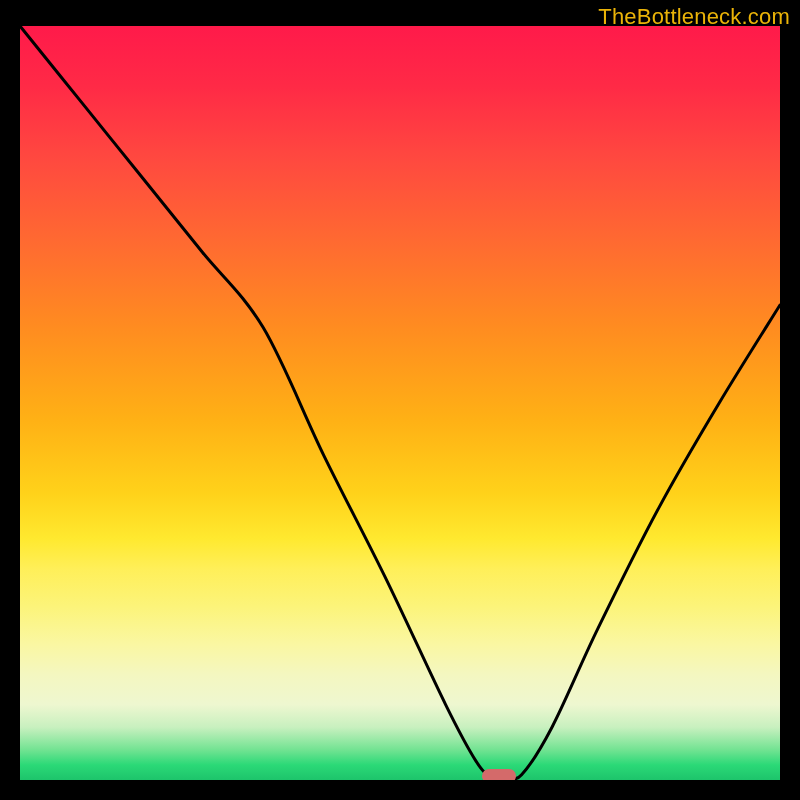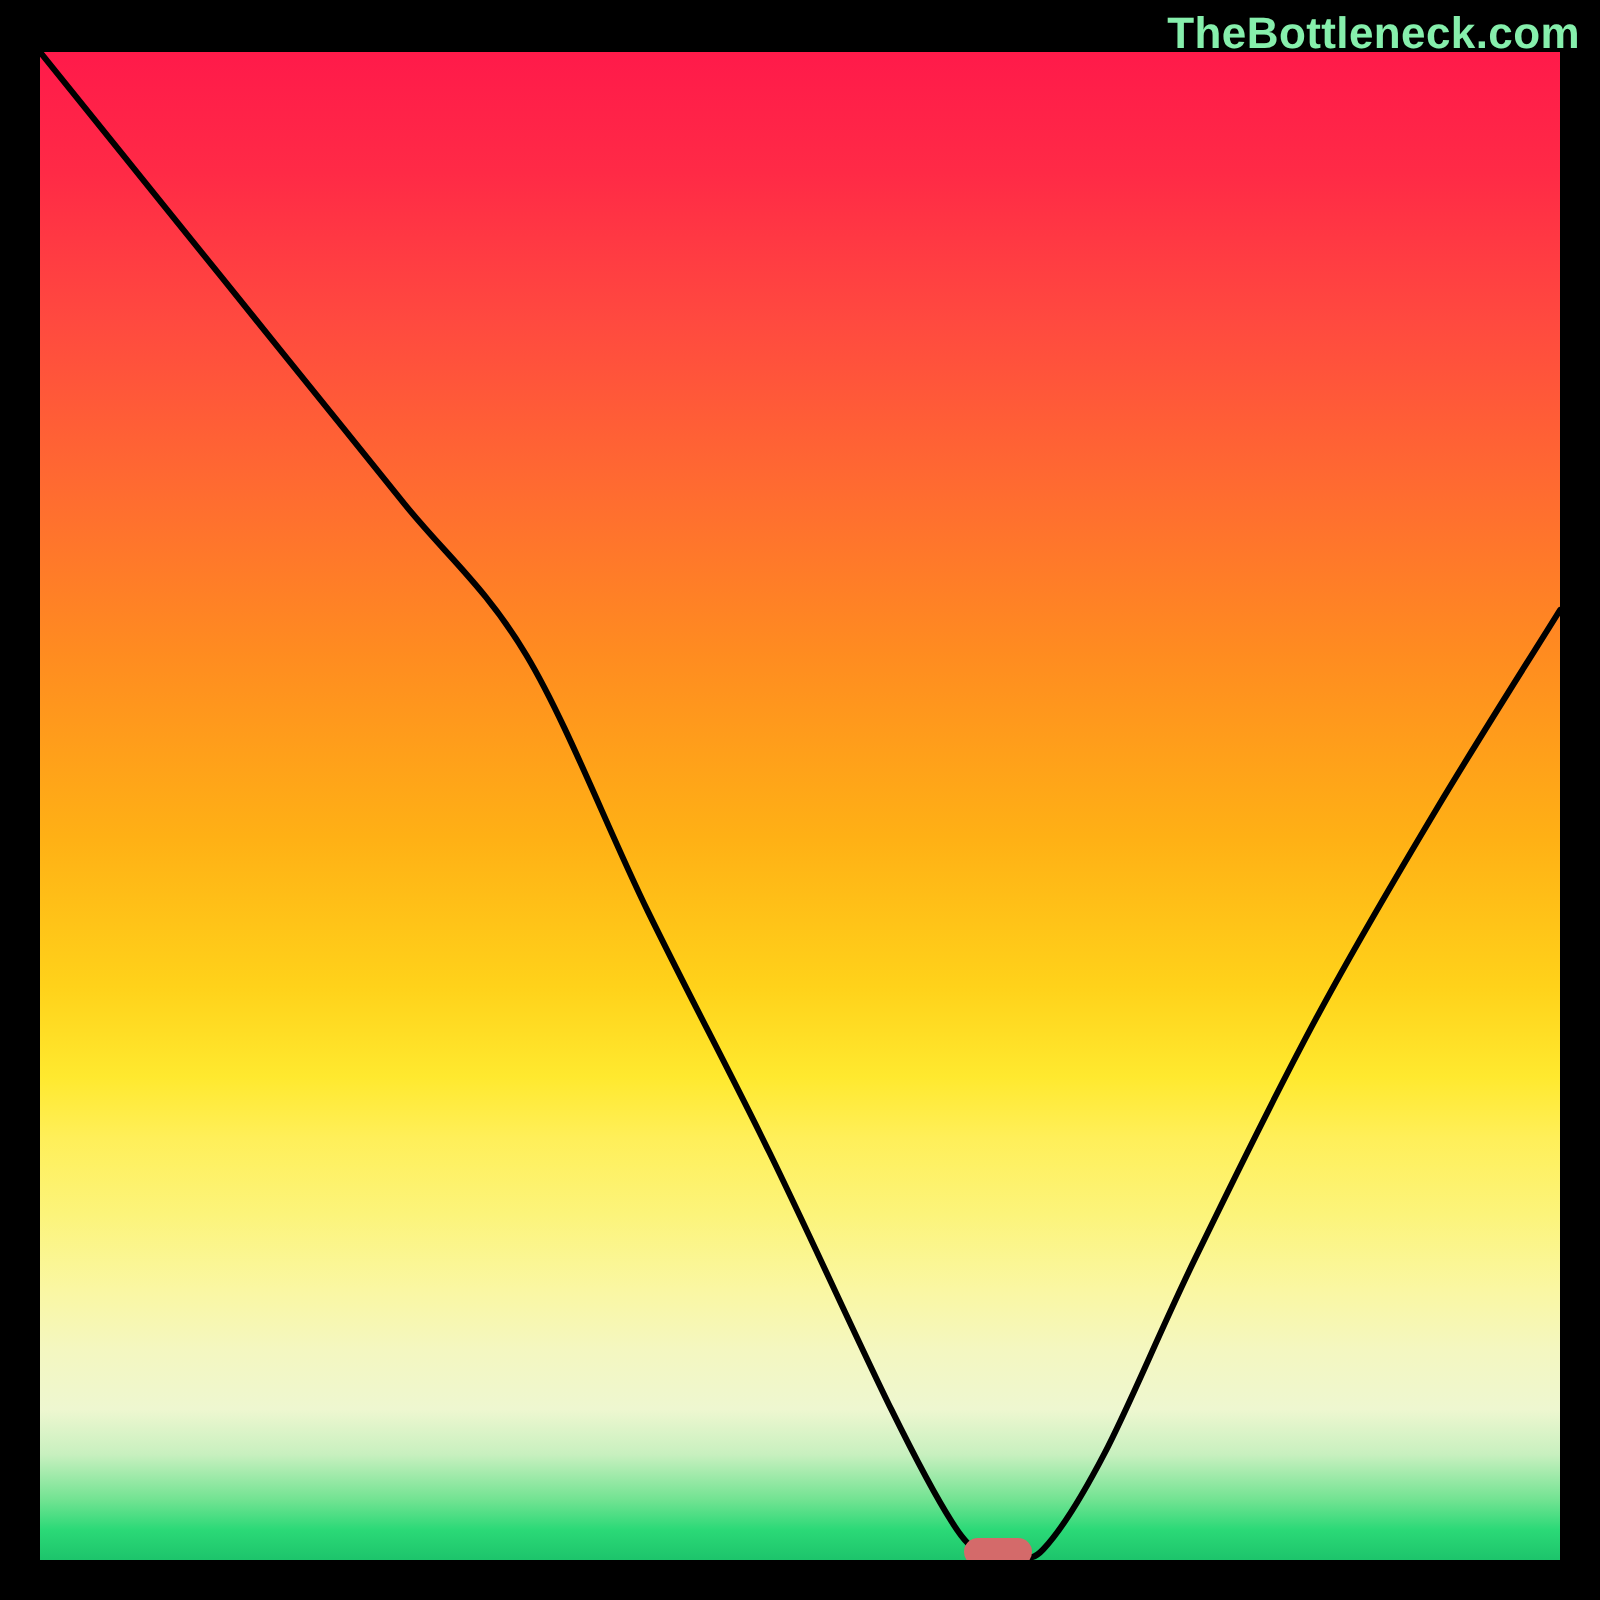--- a/index.html
+++ b/index.html
@@ -14,23 +14,23 @@
   .frame {
     position: relative;
     width: 800px;
     height: 800px;
     background: #000;
   }
   .watermark {
     position: absolute;
     top: 4px;
     right: 10px;
-    color: #86efac;
+    color: #eab308;
     font-size: 22px;
-    font-weight: 700;
+    font-weight: 400;
     letter-spacing: 0.2px;
     z-index: 5;
   }
   .plot-area {
     position: absolute;
     left: 20px;
     top: 26px;
     width: 760px;
     height: 754px;
     overflow: hidden;

